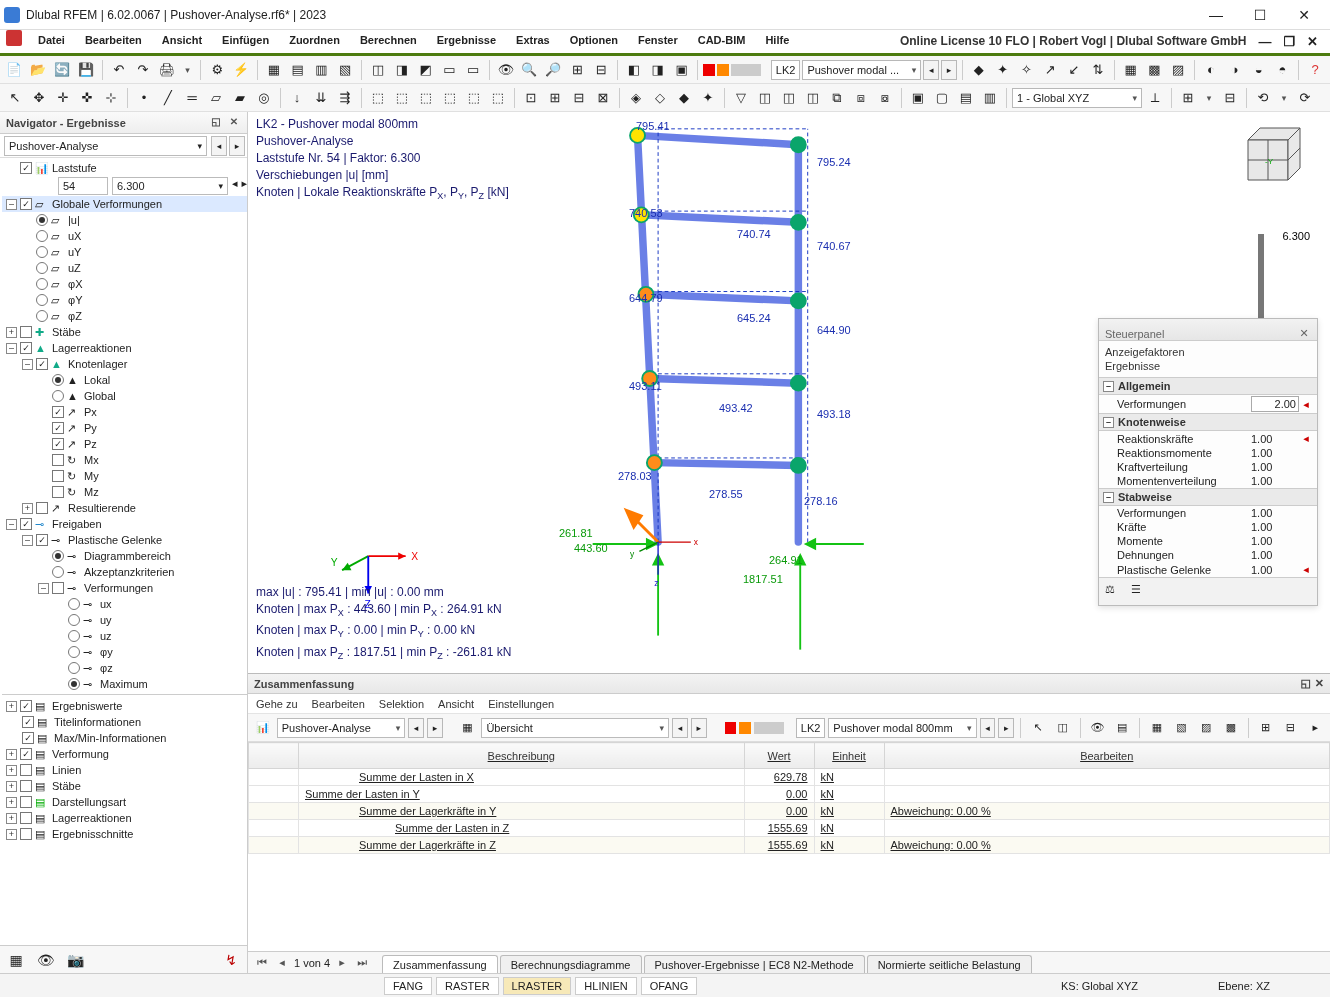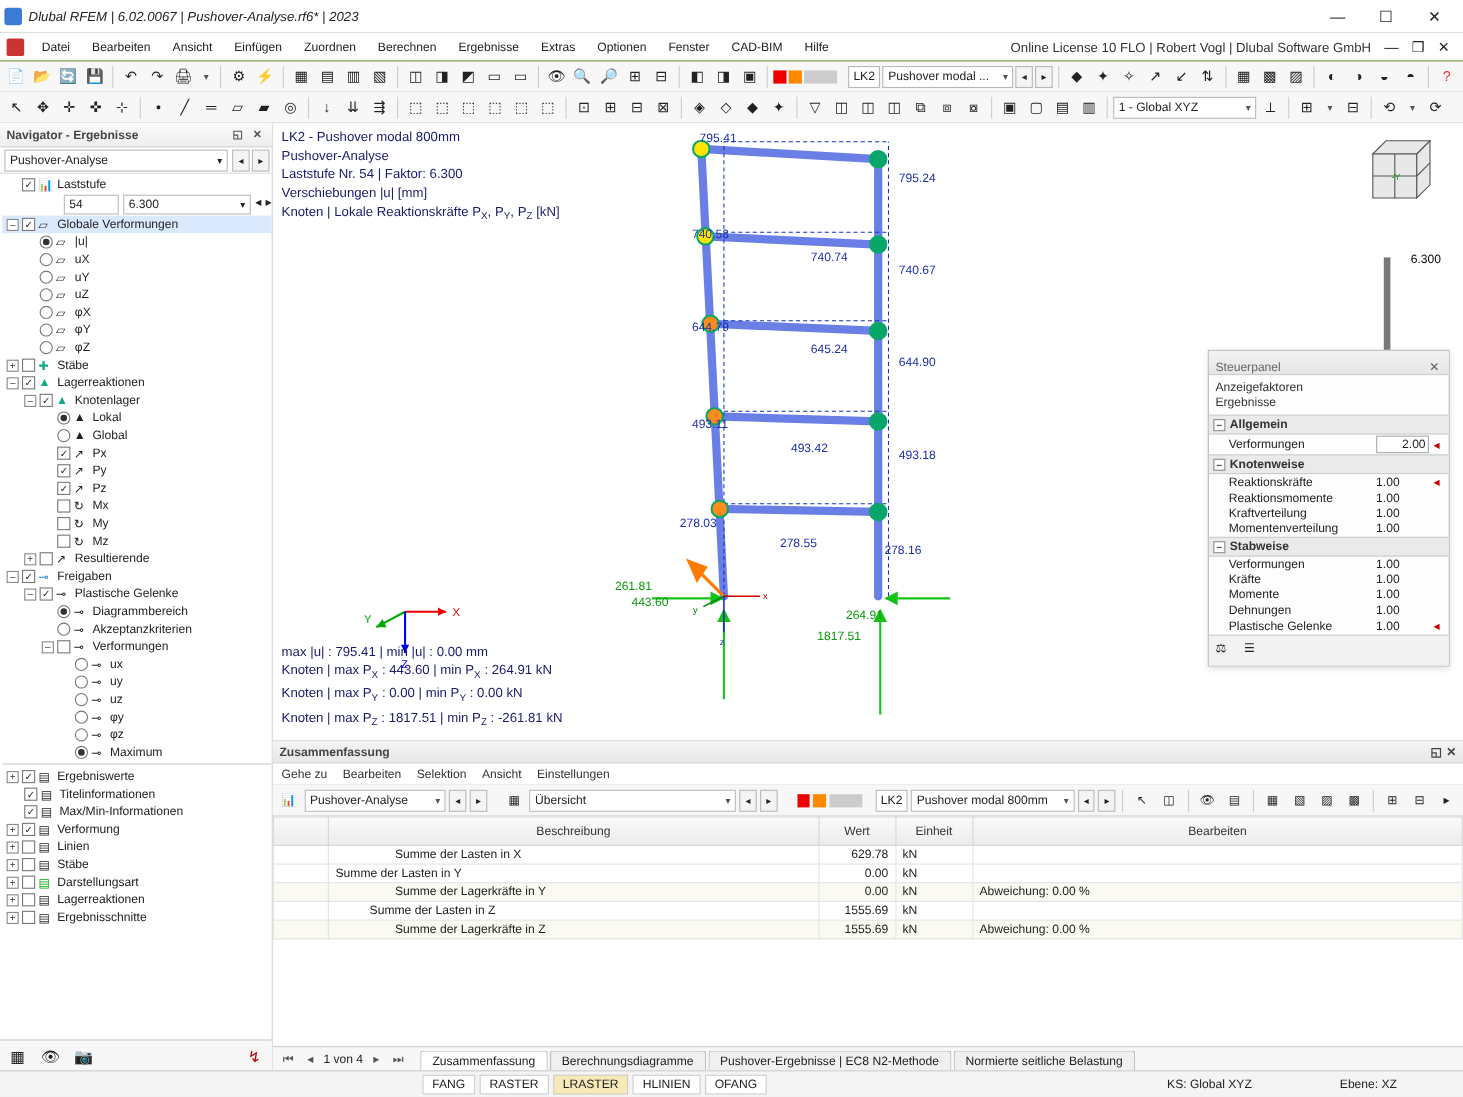--- a/index.html
+++ b/index.html
@@ -1,24 +1,24 @@
 <!DOCTYPE html>
 <html><head>
 <meta charset="utf-8">
 <style>
   * { box-sizing: border-box; font-family: "Segoe UI", Tahoma, sans-serif; }
   body { margin:0; width:1330px; height:997px; background:#f0f0f0; color:#222; font-size:11px; overflow:hidden; display:flex; flex-direction:column; }
   
   .titlebar { height:30px; background:#fff; display:flex; align-items:center; padding:0 4px; border-bottom:1px solid #ddd; }
   .titlebar .ico { width:16px; height:16px; margin-right:6px; background:#3a7bd5; border-radius:3px; position:relative;}
-  .titlebar .title { font-size:12px;font-style:italic; }
+  .titlebar .title { font-size:12px; }
   .titlebar .spacer { flex:1; }
   .winbtn { width:44px; height:30px; display:flex; align-items:center; justify-content:center; font-size:14px; }
   
-  .menubar { height:26px; background:#fff; display:flex; align-items:center; padding:0 6px; border-bottom:1px solid #4d7c0f; }
+  .menubar { height:26px; background:#fff; display:flex; align-items:flex-start; padding:0 6px; border-bottom:3px solid #4d7c0f;font-weight:bold; }
   .menubar .m { padding:4px 10px; cursor:default; }
   .menubar .right { margin-left:auto; color:#333; font-size:12px; padding:4px 6px;}
   .menubar .mdiclose { padding:4px 6px; font-size:13px;}
   
   .toolbar { height:28px; background:#f7f7f7; border-bottom:1px solid #e0e0e0; display:flex; align-items:center; padding:0 4px; gap:2px; }
   .tbtn { width:22px; height:22px; display:flex; align-items:center; justify-content:center; border:1px solid transparent; border-radius:2px; font-size:13px;}
   .tsep { width:1px; height:20px; background:#ccc; margin:0 3px;}
   .tdrop { width:16px; font-size:9px; color:#555; text-align:center;}
   .lkbox { height:20px; border:1px solid #b8b8b8; background:#fff; padding:0 4px; display:flex; align-items:center; font-size:11px;}
   .lksel { height:20px; border:1px solid #b8b8b8; background:#fff; width:120px; padding:0 4px; display:flex; align-items:center; justify-content:space-between;}
@@ -74,21 +74,21 @@
   .scale .bar{ position:absolute; right:46px; top:4px; width:6px; height:150px; background:linear-gradient(#777,#777);}
   
   .summary { height:300px; border-top:1px solid #bbb; display:flex; flex-direction:column; background:#fff;}
   .summary .shdr{ height:20px; background:linear-gradient(#f3f3f3,#e8e8e8); display:flex; align-items:center; padding:0 6px; font-weight:bold; color:#444; border-bottom:1px solid #ccc;}
   .summary .shdr .sp{margin-left:auto; display:flex; gap:4px;}
   .summary .smenu { height:20px; display:flex; align-items:center; gap:14px; padding:0 8px; border-bottom:1px solid #e4e4e4; color:#333;}
   .summary .stb { height:28px; background:#f7f7f7; border-bottom:1px solid #ddd; display:flex; align-items:center; padding:0 4px; gap:3px;}
   .summary .stb .sel{ border:1px solid #bbb; background:#fff; height:20px; display:flex; align-items:center; padding:0 4px; justify-content:space-between;}
   .summary .stb .sel .chev{font-size:9px; color:#555;}
   .summary .stb .ico{ width:22px; height:22px; display:flex; align-items:center; justify-content:center;}
-  .summary table { width:100%; border-collapse:collapse; table-layout:fixed;}
+  .summary table { width:100%; border-collapse:collapse; table-layout:fixed;text-decoration:underline;}
   .summary thead th{ background:linear-gradient(#fafafa,#ececec); border:1px solid #d5d5d5; height:26px; font-weight:normal; color:#333; font-size:11px;}
   .summary tbody td{ border:1px solid #e3e3e3; height:17px; padding:0 6px; font-size:11px; color:#222; background:#fff;}
   .summary tbody tr.grp td{ background:#f0eee5; font-weight:normal;}
   .summary tbody tr.alt td{ background:#fbfaf2;}
   .summary tbody td.r{ text-align:right;}
   .summary .pager{ height:22px; border-top:1px solid #ccc; background:#f7f7f7; display:flex; align-items:center; padding:0 6px; gap:4px;}
   .summary .pager .pbtn{ width:16px; text-align:center; color:#555;}
   .summary .tabs{ display:flex; height:22px; align-items:flex-end;}
   .summary .tabs .tab{ border:1px solid #bbb; border-bottom:none; background:#f0f0f0; padding:3px 10px; font-size:11px; margin-right:2px; border-radius:3px 3px 0 0;}
   .summary .tabs .tab.active{ background:#fff;}
@@ -826,21 +826,21 @@
               </tr>
               <tr class="alt">
                 <td></td>
                 <td style="padding-left:60px">Summe der Lagerkräfte in Y</td>
                 <td class="r">0.00</td>
                 <td>kN</td>
                 <td>Abweichung: 0.00 %</td>
               </tr>
               <tr>
                 <td></td>
-                <td style="padding-left:37px">Summe der Lasten in Z</td>
+                <td style="padding-left:96px">Summe der Lasten in Z</td>
                 <td class="r">1555.69</td>
                 <td>kN</td>
                 <td></td>
               </tr>
               <tr class="alt">
                 <td></td>
                 <td style="padding-left:60px">Summe der Lagerkräfte in Z</td>
                 <td class="r">1555.69</td>
                 <td>kN</td>
                 <td>Abweichung: 0.00 %</td>

